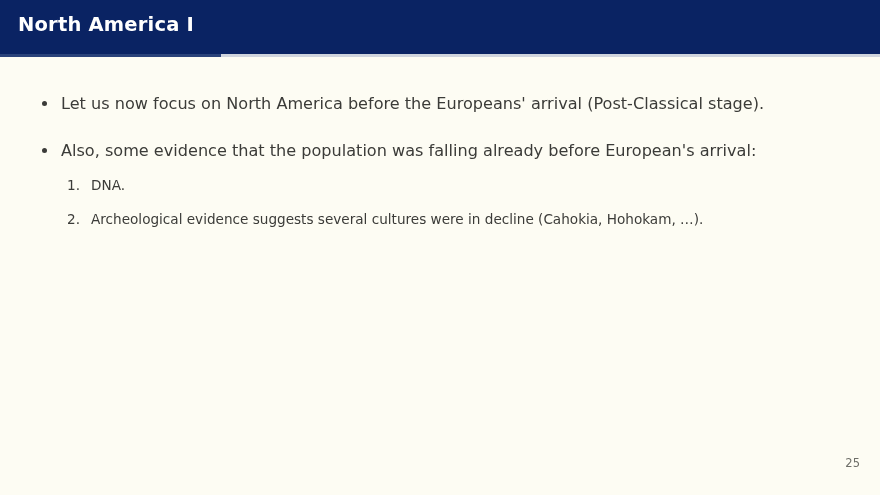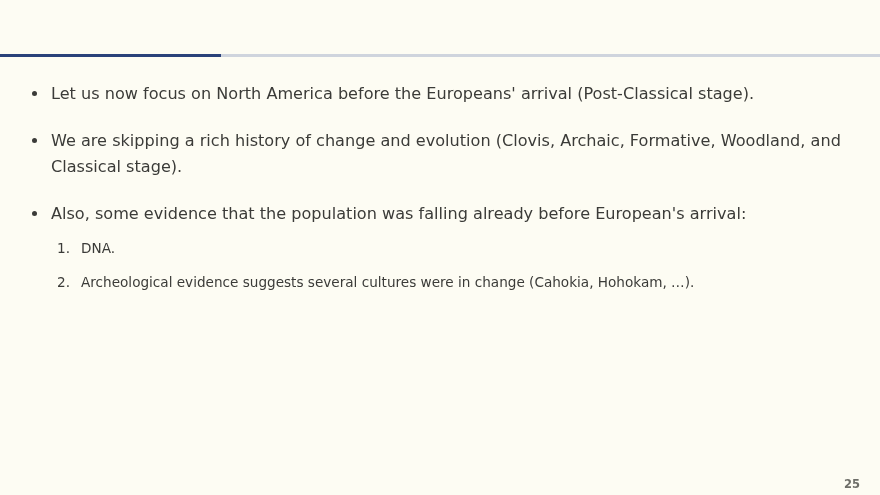--- a/index.html
+++ b/index.html
@@ -63,21 +63,21 @@
     left: 0;
     top: 57px;
     width: 880px;
     height: 438px;
     padding: 24px 22px 0 22px;
     box-sizing: border-box;
   }
 
   ul.bullets {
     list-style: none;
-    margin: 0;
+    margin: 10px;
     padding: 0;
   }
   li.bullet {
     position: relative;
     padding-left: 29px;
     margin-bottom: 21px;
     font-size: 16.1px;
     line-height: 1.62;
     color: #3b3b38;
   }
@@ -111,61 +111,59 @@
   li.subitem > .subitem-num {
     position: absolute;
     left: 6px;
     top: 0;
     color: #3b3b38;
   }
 
   #page-number {
     position: absolute;
     right: 20px;
-    bottom: 4px;
+    bottom: 25px;
     font-size: 11.5px;
     color: #6e6e68;
-    font-weight: bold;
   }
 </style>
 </head>
 <body>
 
 <div id="slide">
 
+  <div id="header-bar">
+    <div id="header-title">North America I</div>
+  </div>
   <div id="header-underline">
     <div id="header-underline-left"></div>
     <div id="header-underline-right"></div>
   </div>
 
   <div id="body-content">
     <ul class="bullets">
 
       <li class="bullet">
         <span class="bullet-dot"></span>
         <span class="bullet-text">Let us now focus on North America before the Europeans' arrival (Post-Classical stage).</span>
       </li>
 
-      <li class="bullet">
-        <span class="bullet-dot"></span>
-        <span class="bullet-text">We are skipping a rich history of change and evolution (Clovis, Archaic, Formative, Woodland, and Classical stage).</span>
-      </li>
 
 
       <li class="bullet">
         <span class="bullet-dot"></span>
         <span class="bullet-text">Also, some evidence that the population was falling already before European's arrival:</span>
         <ol class="subitems">
           <li class="subitem">
             <span class="subitem-num">1.</span>
             <span class="subitem-text">DNA.</span>
           </li>
           <li class="subitem">
             <span class="subitem-num">2.</span>
-            <span class="subitem-text">Archeological evidence suggests several cultures were in change (Cahokia, Hohokam, …).</span>
+            <span class="subitem-text">Archeological evidence suggests several cultures were in decline (Cahokia, Hohokam, …).</span>
           </li>
         </ol>
       </li>
 
 
     </ul>
   </div>
 
   <div id="page-number">25</div>
 

